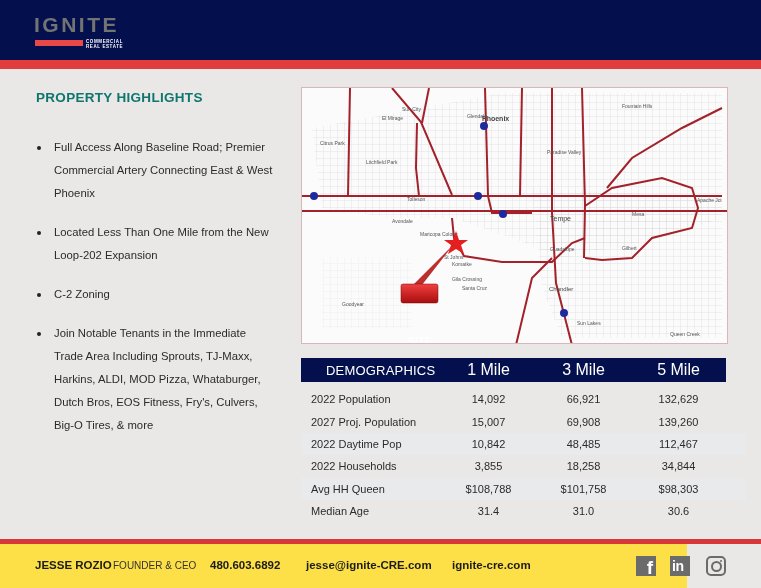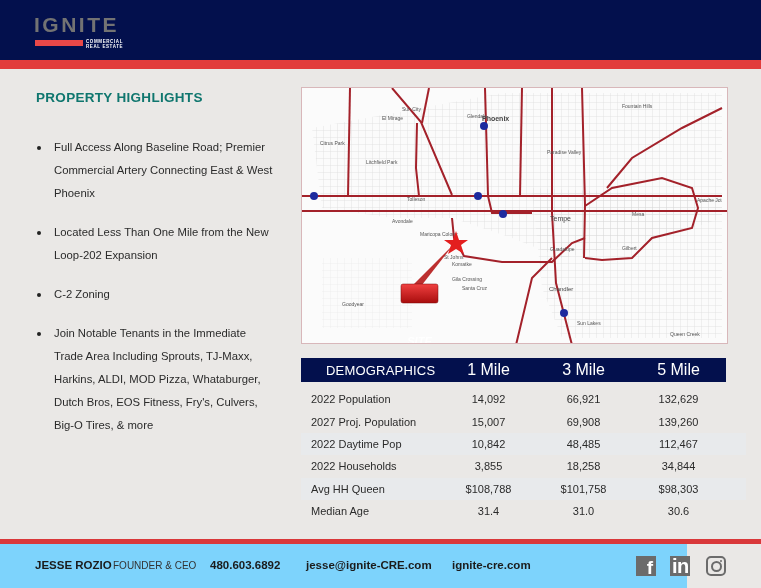--- a/index.html
+++ b/index.html
@@ -25,31 +25,31 @@
   .demo-header { position: absolute; left: 301px; top: 358px; width: 425px; height: 24px; background: #03104d; color: #fff; display: flex; align-items: center; }
   .demo-header .h0 { width: 140px; padding-left: 25px; font-size: 13px; letter-spacing: 0.2px; }
   .demo-header .hc { width: 95px; text-align: center; font-size: 16px; }
   .demo-rows { position: absolute; left: 301px; top: 388px; width: 445px; }
   .demo-row { display: flex; height: 22.4px; align-items: center; font-size: 11px; color: #2b2b2b; }
   .demo-row.alt { background: #e8eaec; }
   .demo-row .c0 { width: 140px; padding-left: 10px; }
   .demo-row .cv { width: 95px; text-align: center; }
 
   .footer-stripe { position: absolute; left: 0; top: 539px; width: 761px; height: 5px; background: #d9383a; }
-  .footer { position: absolute; left: 0; top: 544px; width: 687px; height: 44px; background: #7dd3fc; }
+  .footer { position: absolute; left: 0; top: 544px; width: 687px; height: 44px; background: #fde047; }
   .f-name { position: absolute; left: 35px; top: 15px; font-size: 11.5px; font-weight: bold; color: #1b1b1b; }
   .f-role { position: absolute; left: 113px; top: 16px; font-size: 10px; color: #333; }
   .f-phone { position: absolute; left: 210px; top: 15px; font-size: 11.5px; font-weight: bold; color: #1b1b1b; }
   .f-email { position: absolute; left: 306px; top: 15px; font-size: 11.5px; font-weight: bold; color: #1b1b1b; }
   .f-web { position: absolute; left: 452px; top: 15px; font-size: 11.5px; font-weight: bold; color: #1b1b1b; }
   .social { position: absolute; top: 12px; width: 20px; height: 20px; }
   .fb { left: 636px; background: #6b6b6b; }
   .fb span { position: absolute; right: 3px; bottom: -2px; color: #fff; font-weight: bold; font-size: 19px; line-height: 20px; }
   .li { left: 670px; background: #6b6b6b; }
-  .li span { position: absolute; left: 2px; top: 0; color: #fff; font-weight: bold; font-size: 20px; line-height: 21px; letter-spacing: -0.5px; }
+  .li span { position: absolute; left: 2px; top: 0; color: #fff; font-weight: bold; font-size: 14px; line-height: 21px; letter-spacing: -0.5px; }
   .ig { left: 706px; border: 2px solid #6b6b6b; border-radius: 5px; }
   .ig::before { content: ""; position: absolute; left: 3px; top: 3px; width: 7px; height: 7px; border: 2px solid #6b6b6b; border-radius: 50%; }
   .ig::after { content: ""; position: absolute; right: 2px; top: 2px; width: 2px; height: 2px; background: #6b6b6b; border-radius: 50%; }
 </style>
 </head>
 <body>
 
 <div class="header">
   <div class="logo">
     <div class="logo-word">IGNITE</div>

